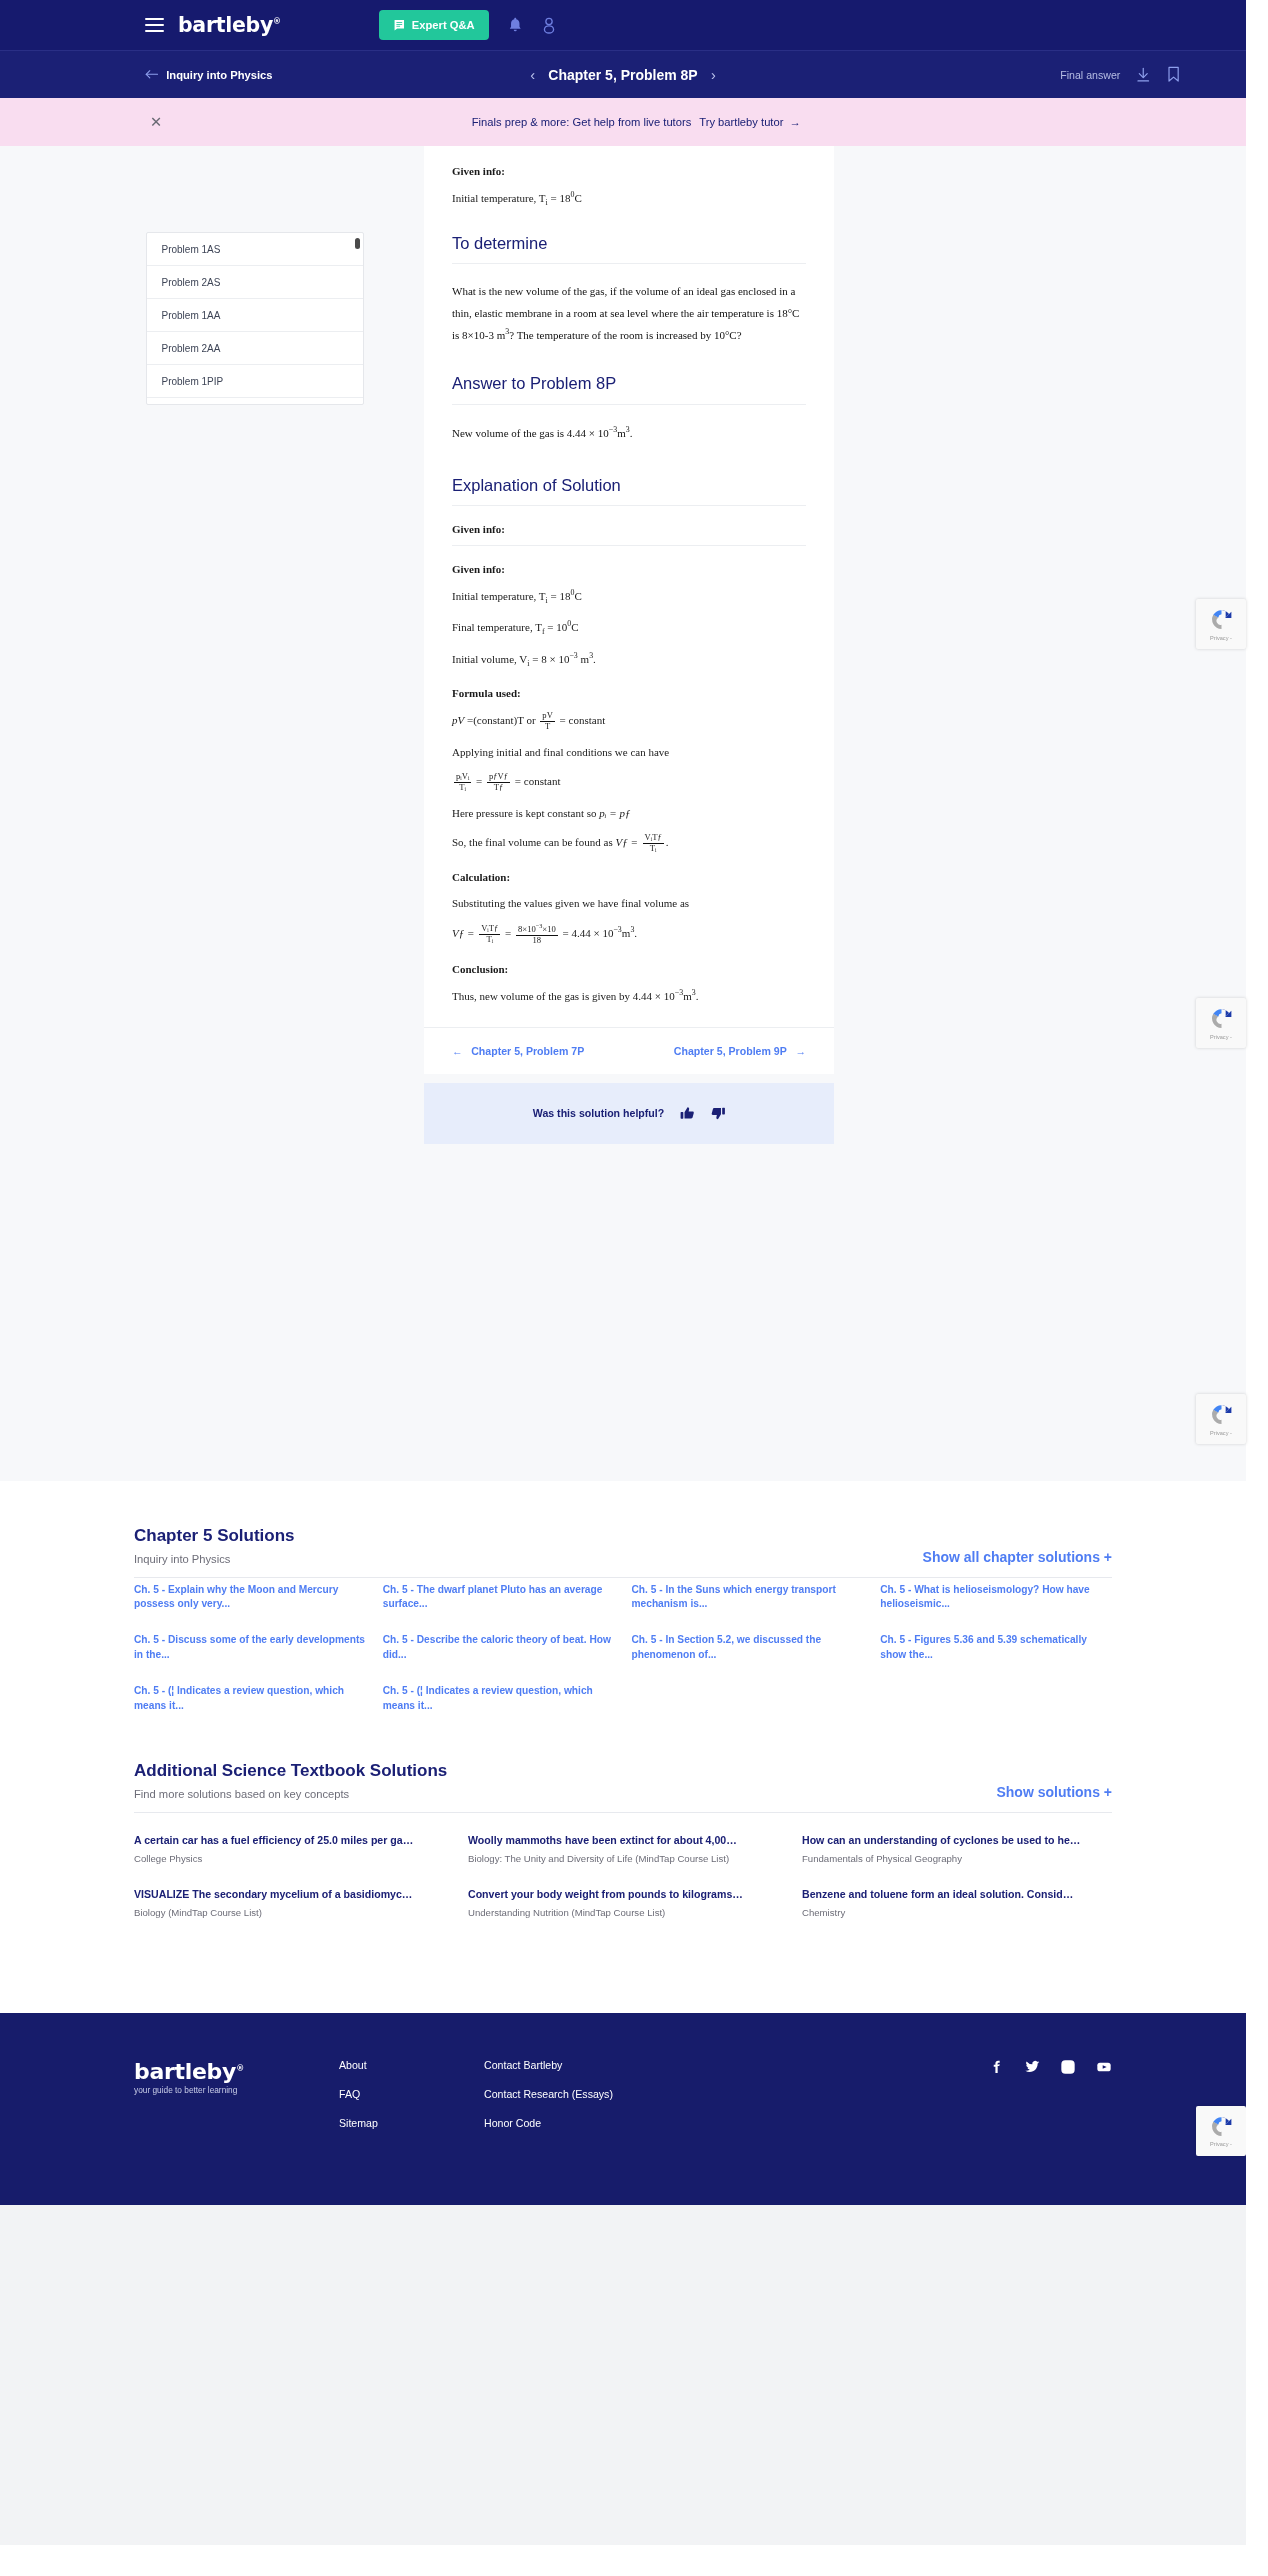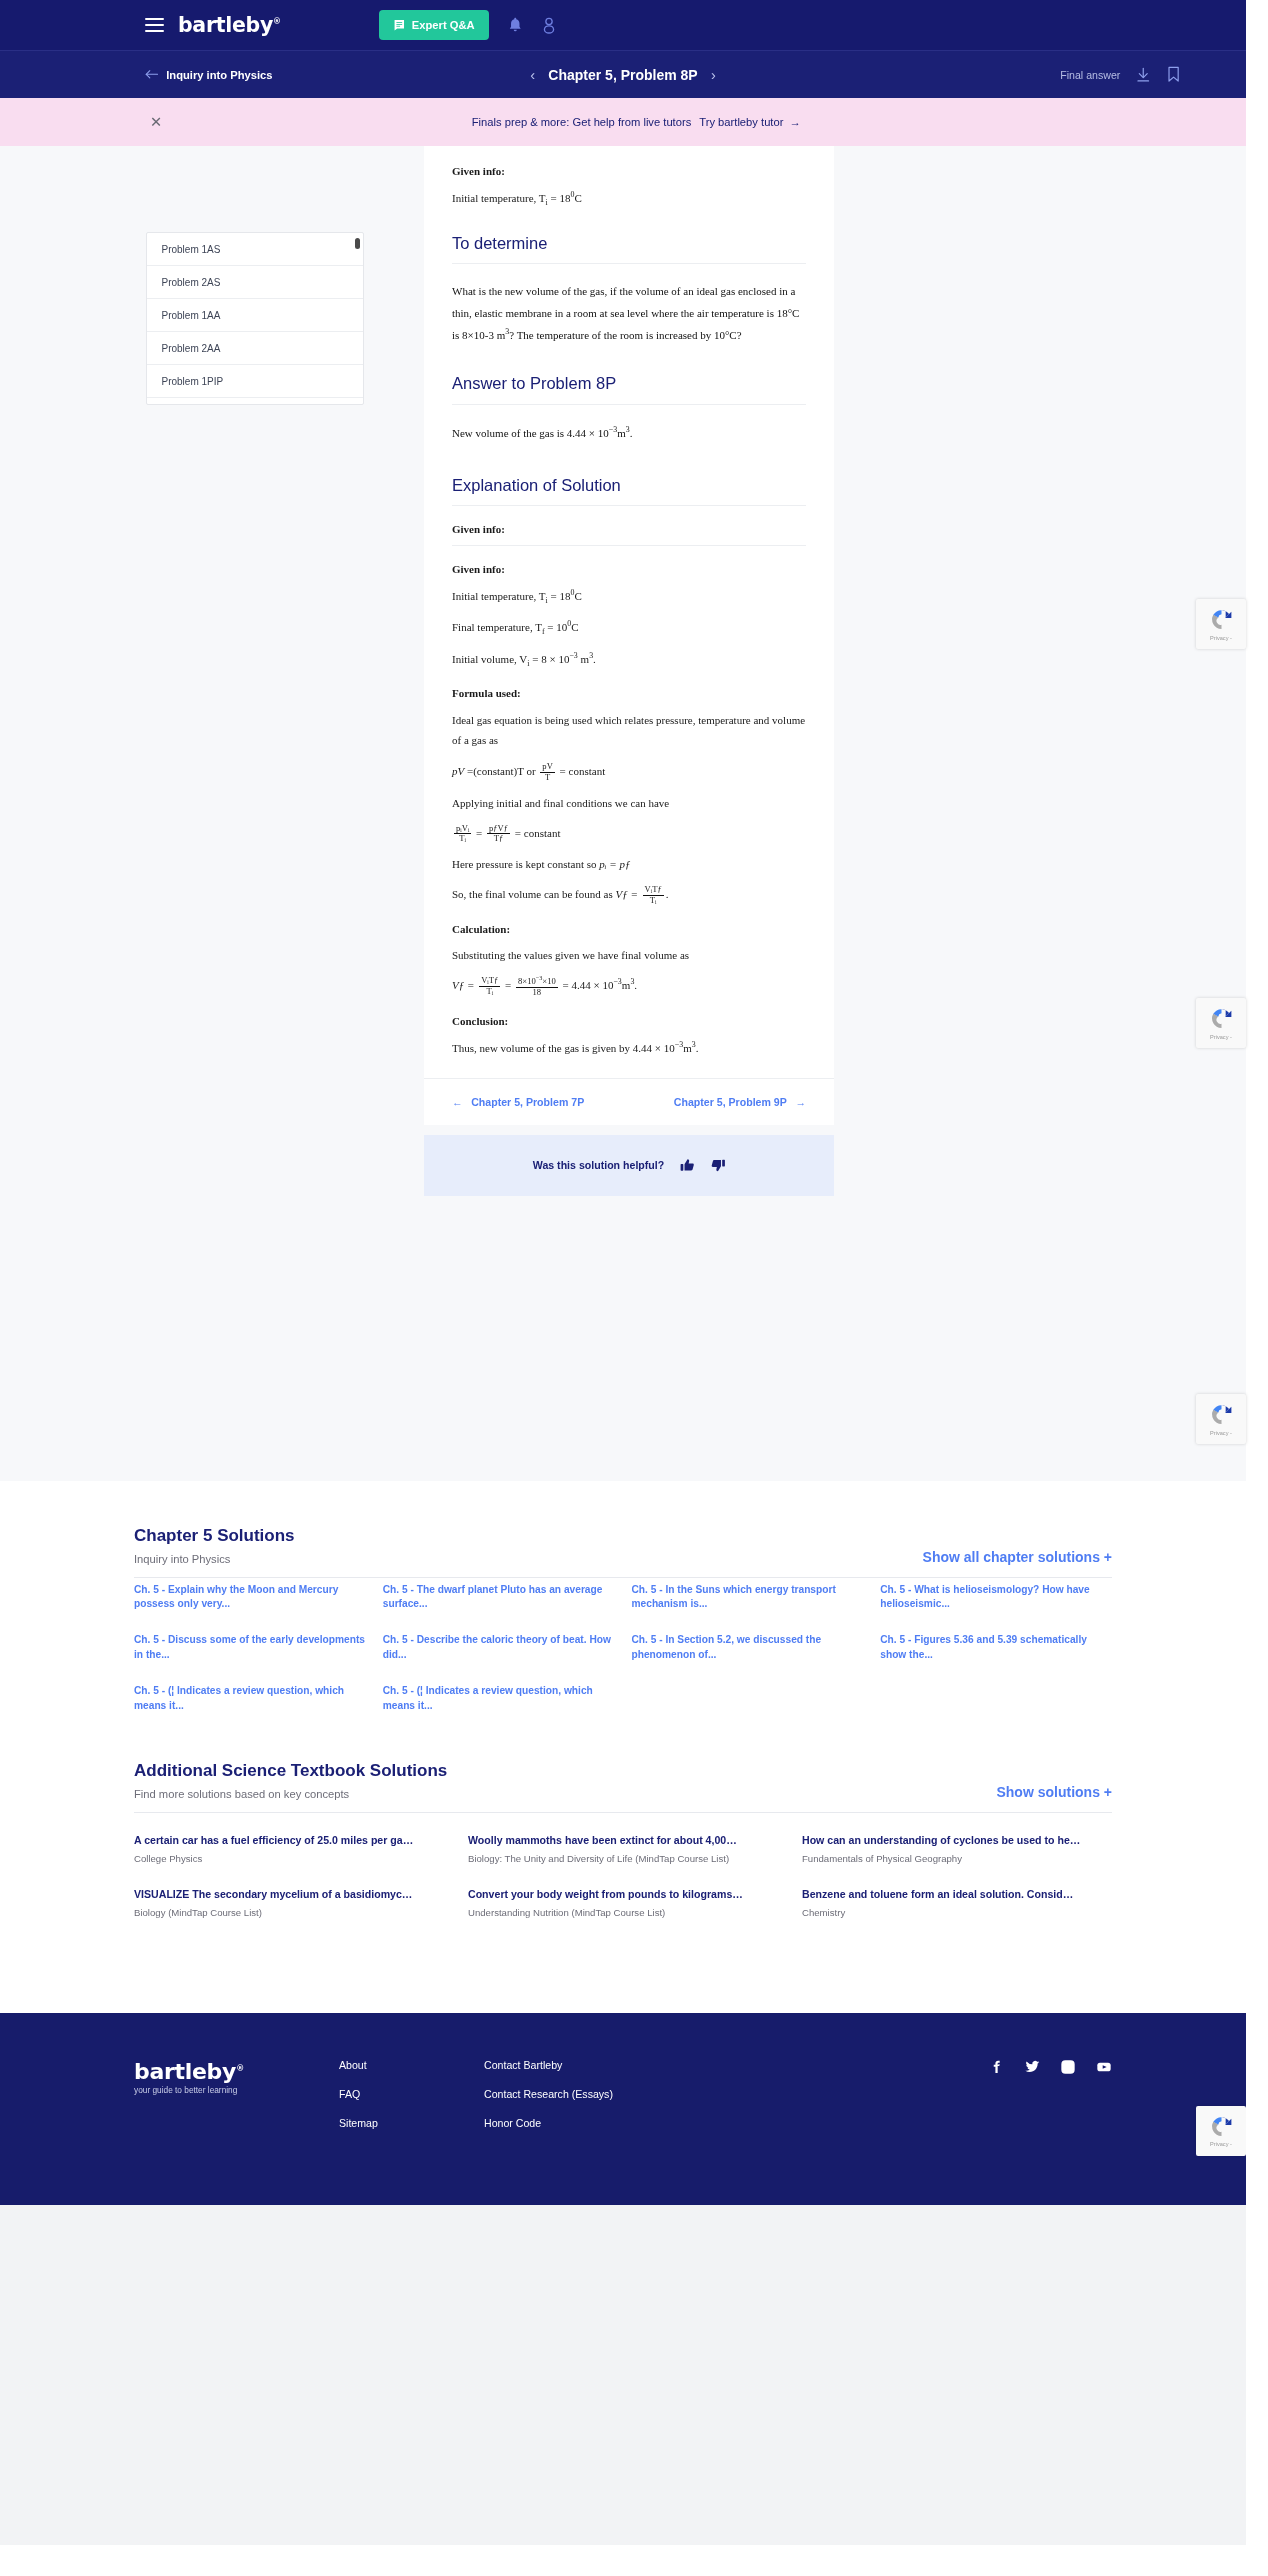--- a/index.html
+++ b/index.html
@@ -454,21 +454,20 @@
               <span>Initial temperature, T</span><sub>i</sub><span> = 18</span><sup>0</sup><span>C</span>
             </div>
             <div class="mathline">
               <span>Final temperature, T</span><sub>f</sub><span> = 10</span><sup>0</sup><span>C</span>
             </div>
             <div class="mathline">
               <span>Initial volume, V</span><sub>i</sub><span> = 8 × 10</span><sup>−3</sup><span> m</span><sup>3</sup><span>.</span>
             </div>
 
             <div class="sub-head nobord">Formula used:</div>
-            <div class="mathline" style="line-height:1.8;">Ideal gas equation is being used which relates pressure, temperature and volume of a gas as</div>
 
             <div class="mathline">
               <em>pV</em><span> =(constant)T or </span><span class="frac">
                   <span class="num">pV</span>
                   <span class="den">T</span>
                 </span><span> = constant</span>
             </div>
 
             <div class="mathline">Applying initial and final conditions we can have</div>
 

